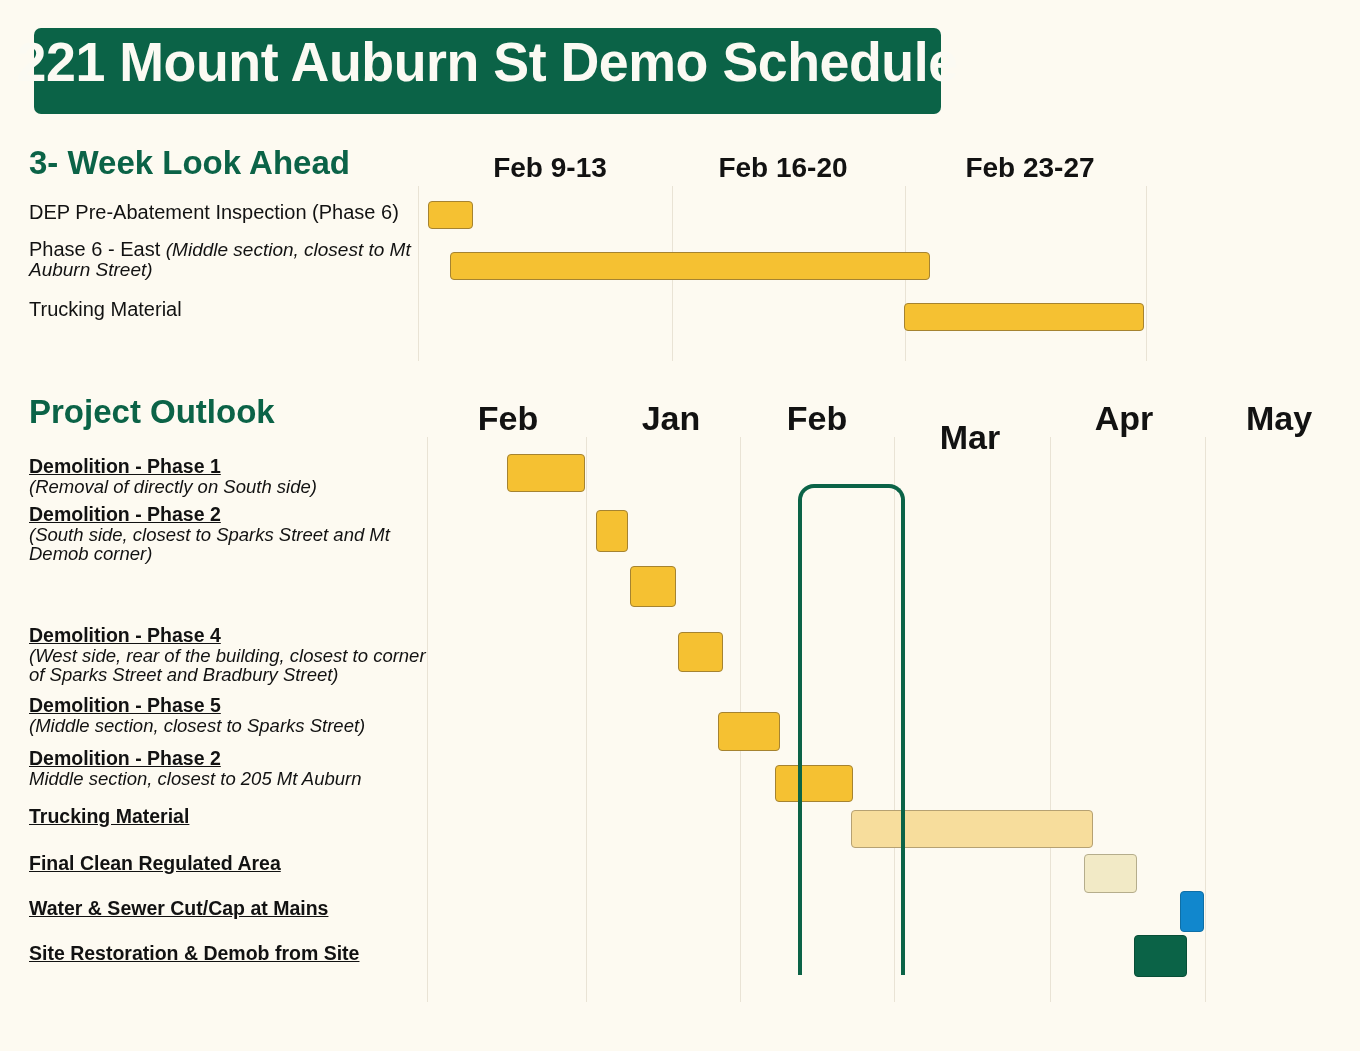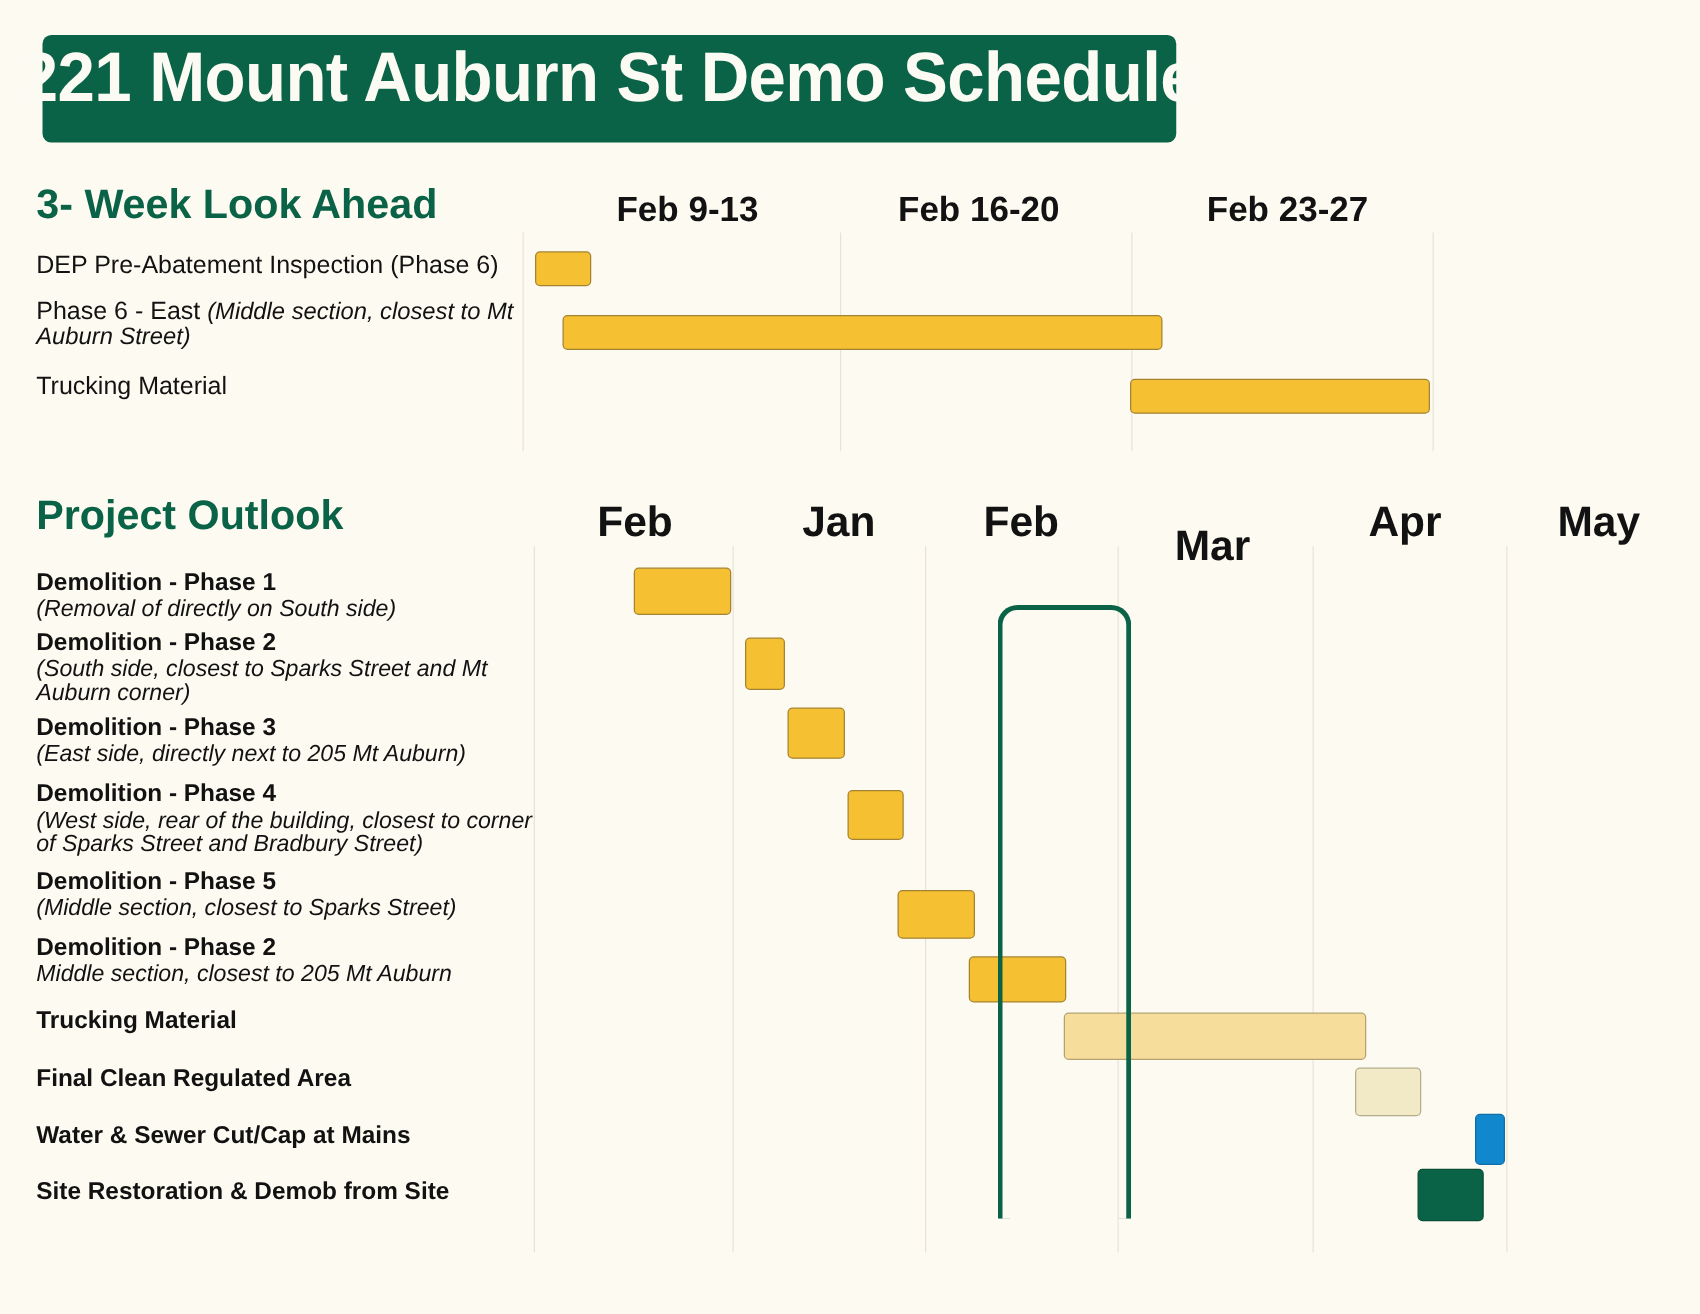--- a/index.html
+++ b/index.html
@@ -78,21 +78,21 @@
     position: absolute;
     color: #121212;
     line-height: 1.06;
   }
   .row-label .ttl { font-size: 19.5px; }
   .row-label .sub { font-size: 18px; font-style: italic; display: block; }
 
   .lk .ttl { font-weight: normal; font-size: 20px; }
   .lk .sub { font-weight: normal; font-size: 19px; }
 
-  .po .ttl { font-weight: bold; font-size: 19.5px; display: block; }
+  .po .ttl { font-weight: bold; font-size: 19.5px; display: block; text-decoration: underline; }
   .po .sub { font-weight: normal; font-size: 18.5px; }
 
   
   .bar {
     position: absolute;
     border-radius: 4px;
     box-sizing: border-box;
   }
   .bar.amber    { background: #f5c132; border: 1.5px solid #a58331; }
   .bar.amber-lt { background: #f7dd9c; border: 1.5px solid #b6a172; }
@@ -185,27 +185,23 @@
   <div class="col-head month" style="left:1124px; top:399px;">Apr</div>
   <div class="col-head month" style="left:1279px; top:399px;">May</div>
 
   <div class="row-label po" style="left:29px; top:456px; width:400px;">
     <span class="ttl">Demolition - Phase 1</span>
     <span class="sub">(Removal of directly on South side)</span>
   </div>
 
   <div class="row-label po" style="left:29px; top:504px; width:400px;">
     <span class="ttl">Demolition - Phase 2</span>
-    <span class="sub">(South side, closest to Sparks Street and Mt Auburn corner)</span>
-  </div>
-
-  <div class="row-label po" style="left:29px; top:572px; width:400px;">
-    <span class="ttl">Demolition - Phase 3</span>
-    <span class="sub">(East side, directly next to 205 Mt Auburn)</span>
-  </div>
+    <span class="sub">(South side, closest to Sparks Street and Mt Demob corner)</span>
+  </div>
+
 
   <div class="row-label po" style="left:29px; top:625px; width:405px;">
     <span class="ttl">Demolition - Phase 4</span>
     <span class="sub">(West side, rear of the building, closest to corner of Sparks Street and Bradbury Street)</span>
   </div>
 
   <div class="row-label po" style="left:29px; top:695px; width:400px;">
     <span class="ttl">Demolition - Phase 5</span>
     <span class="sub">(Middle section, closest to Sparks Street)</span>
   </div>

